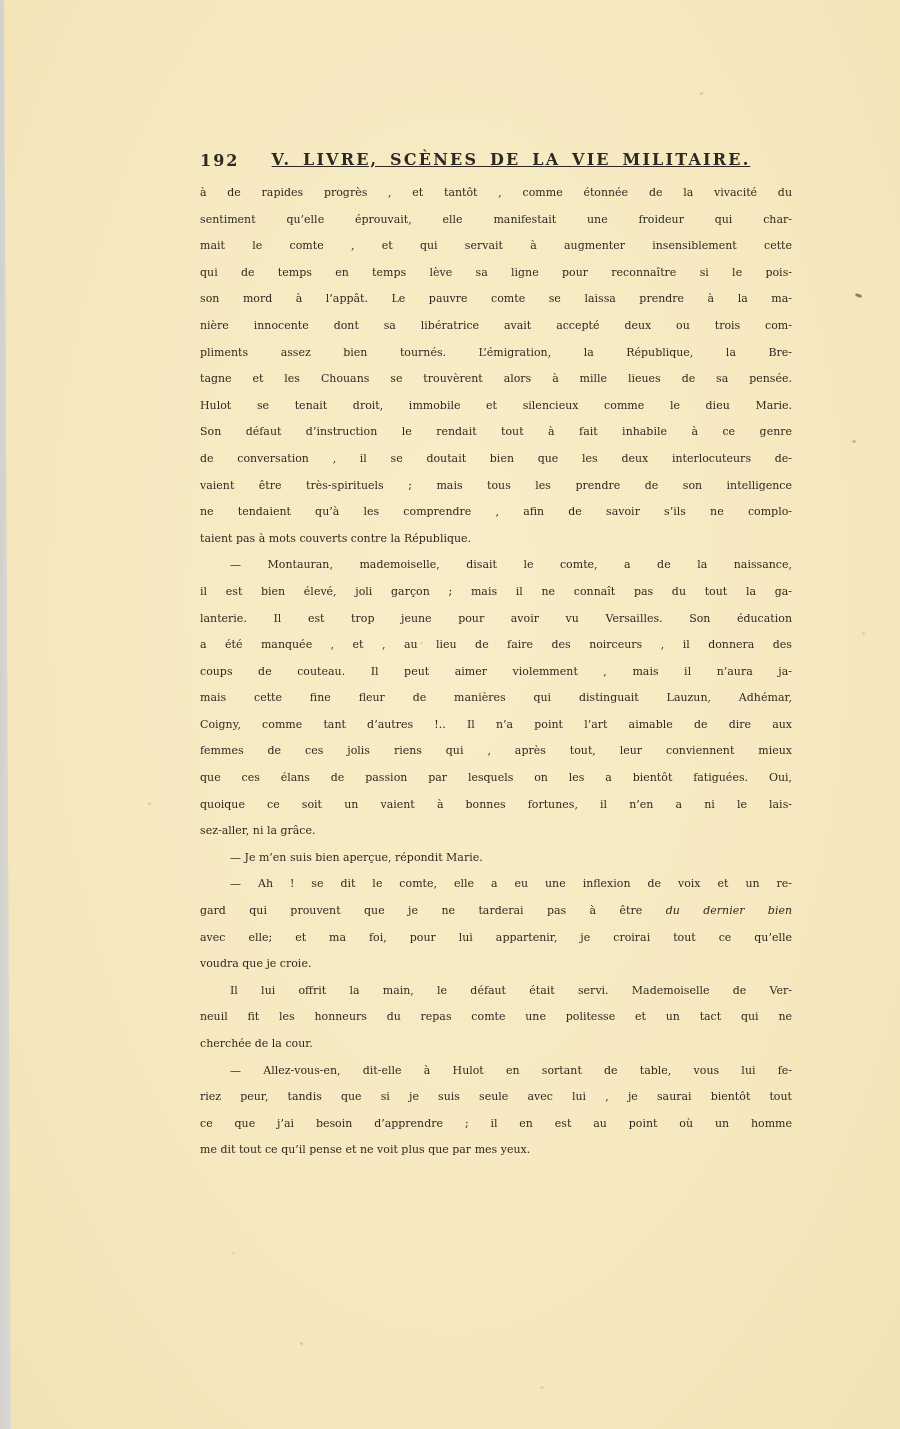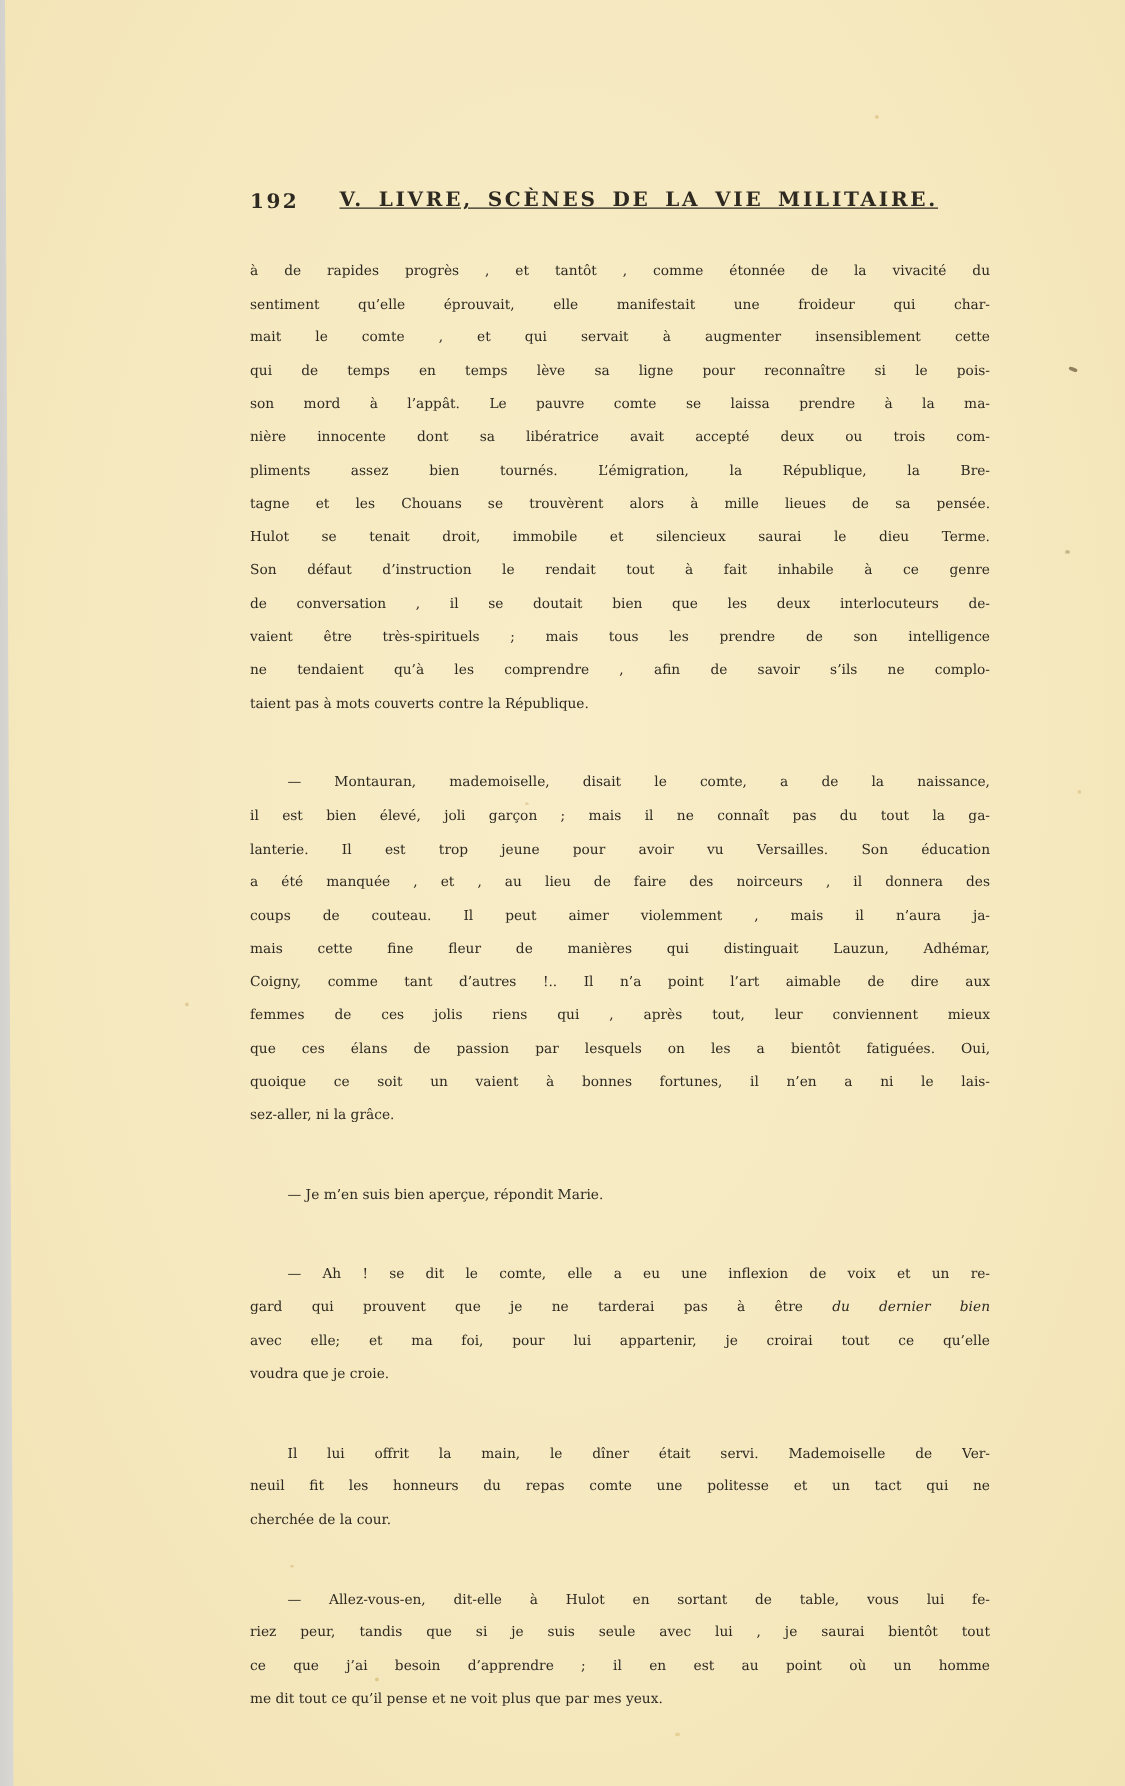--- a/index.html
+++ b/index.html
@@ -19,21 +19,21 @@
     position:absolute; left:0; top:0; width:14px; height:100%;
     background:linear-gradient(90deg,#d2d1cd,#dcdad5);
     clip-path:polygon(0 0, 4px 0, 11px 100%, 0 100%);
   }
   .content {
     position:absolute; left:200px; top:150px; width:592px;
   }
   .running-header {
     position:relative;
     height:26px;
-    margin-bottom:28px;
+    margin-bottom:4px;
     font-weight:bold;
     font-size:16px;
   }
   .page-num {
     position:absolute; left:0; top:1px;
     letter-spacing:2px;
   }
   .header-title {
     text-align:center;
     letter-spacing:2.2px;
@@ -49,21 +49,20 @@
   .line {
     text-align:justify;
     text-align-last:justify;
     white-space:normal;
   }
   .line.last {
     text-align-last:left;
   }
   .line.indent {
     padding-left:30px;
-    margin-top:37px;
   }
   .line em { font-style:italic; }
   .speck { position:absolute; border-radius:50%; pointer-events:none; }
   .sp1 { left:855px; top:294px; width:7px; height:3px; background:rgba(92,74,44,.65); transform:rotate(20deg); border-radius:40%; }
   .sp2 { left:852px; top:440px; width:4px; height:3px; background:rgba(120,95,50,.35); }
   .sp3 { left:300px; top:1342px; width:3px; height:3px; background:rgba(190,150,60,.4); }
   .sp4 { left:700px; top:92px; width:3px; height:3px; background:rgba(190,150,60,.35); }
   .sp5 { left:420px; top:642px; width:3px; height:2px; background:rgba(180,140,60,.3); }
   .sp6 { left:148px; top:802px; width:3px; height:3px; background:rgba(190,150,70,.35); }
   .sp7 { left:862px; top:632px; width:3px; height:3px; background:rgba(190,150,70,.3); }
@@ -84,21 +83,21 @@
     <div class="text-block">
         <div class="paragraph">
           <div class="line">à de rapides progrès , et tantôt , comme étonnée de la vivacité du</div>
           <div class="line">sentiment qu’elle éprouvait, elle manifestait une froideur qui char-</div>
           <div class="line">mait le comte , et qui servait à augmenter insensiblement cette</div>
           <div class="line">qui de temps en temps lève sa ligne pour reconnaître si le pois-</div>
           <div class="line">son mord à l’appât. Le pauvre comte se laissa prendre à la ma-</div>
           <div class="line">nière innocente dont sa libératrice avait accepté deux ou trois com-</div>
           <div class="line">pliments assez bien tournés. L’émigration, la République, la Bre-</div>
           <div class="line">tagne et les Chouans se trouvèrent alors à mille lieues de sa pensée.</div>
-          <div class="line">Hulot se tenait droit, immobile et silencieux saurai le dieu Terme.</div>
+          <div class="line">Hulot se tenait droit, immobile et silencieux comme le dieu Marie.</div>
           <div class="line">Son défaut d’instruction le rendait tout à fait inhabile à ce genre</div>
           <div class="line">de conversation , il se doutait bien que les deux interlocuteurs de-</div>
           <div class="line">vaient être très-spirituels ; mais tous les prendre de son intelligence</div>
           <div class="line">ne tendaient qu’à les comprendre , afin de savoir s’ils ne complo-</div>
           <div class="line last">taient pas à mots couverts contre la République.</div>
         </div>
         <div class="paragraph">
           <div class="line indent">— Montauran, mademoiselle, disait le comte, a de la naissance,</div>
           <div class="line">il est bien élevé, joli garçon ; mais il ne connaît pas du tout la ga-</div>
           <div class="line">lanterie. Il est trop jeune pour avoir vu Versailles. Son éducation</div>
@@ -114,21 +113,21 @@
         <div class="paragraph">
           <div class="line last indent">— Je m’en suis bien aperçue, répondit Marie.</div>
         </div>
         <div class="paragraph">
           <div class="line indent">— Ah ! se dit le comte, elle a eu une inflexion de voix et un re-</div>
           <div class="line">gard qui prouvent que je ne tarderai pas à être <em>du dernier bien</em></div>
           <div class="line">avec elle; et ma foi, pour lui appartenir, je croirai tout ce qu’elle</div>
           <div class="line last">voudra que je croie.</div>
         </div>
         <div class="paragraph">
-          <div class="line indent">Il lui offrit la main, le dîner était servi. Mademoiselle de Ver-</div>
+          <div class="line indent">Il lui offrit la main, le défaut était servi. Mademoiselle de Ver-</div>
           <div class="line">neuil fit les honneurs du repas comte une politesse et un tact qui ne</div>
           <div class="line last">cherchée de la cour.</div>
         </div>
         <div class="paragraph">
           <div class="line indent">— Allez-vous-en, dit-elle à Hulot en sortant de table, vous lui fe-</div>
           <div class="line">riez peur, tandis que si je suis seule avec lui , je saurai bientôt tout</div>
           <div class="line">ce que j’ai besoin d’apprendre ; il en est au point où un homme</div>
           <div class="line last">me dit tout ce qu’il pense et ne voit plus que par mes yeux.</div>
         </div>
       </div>

